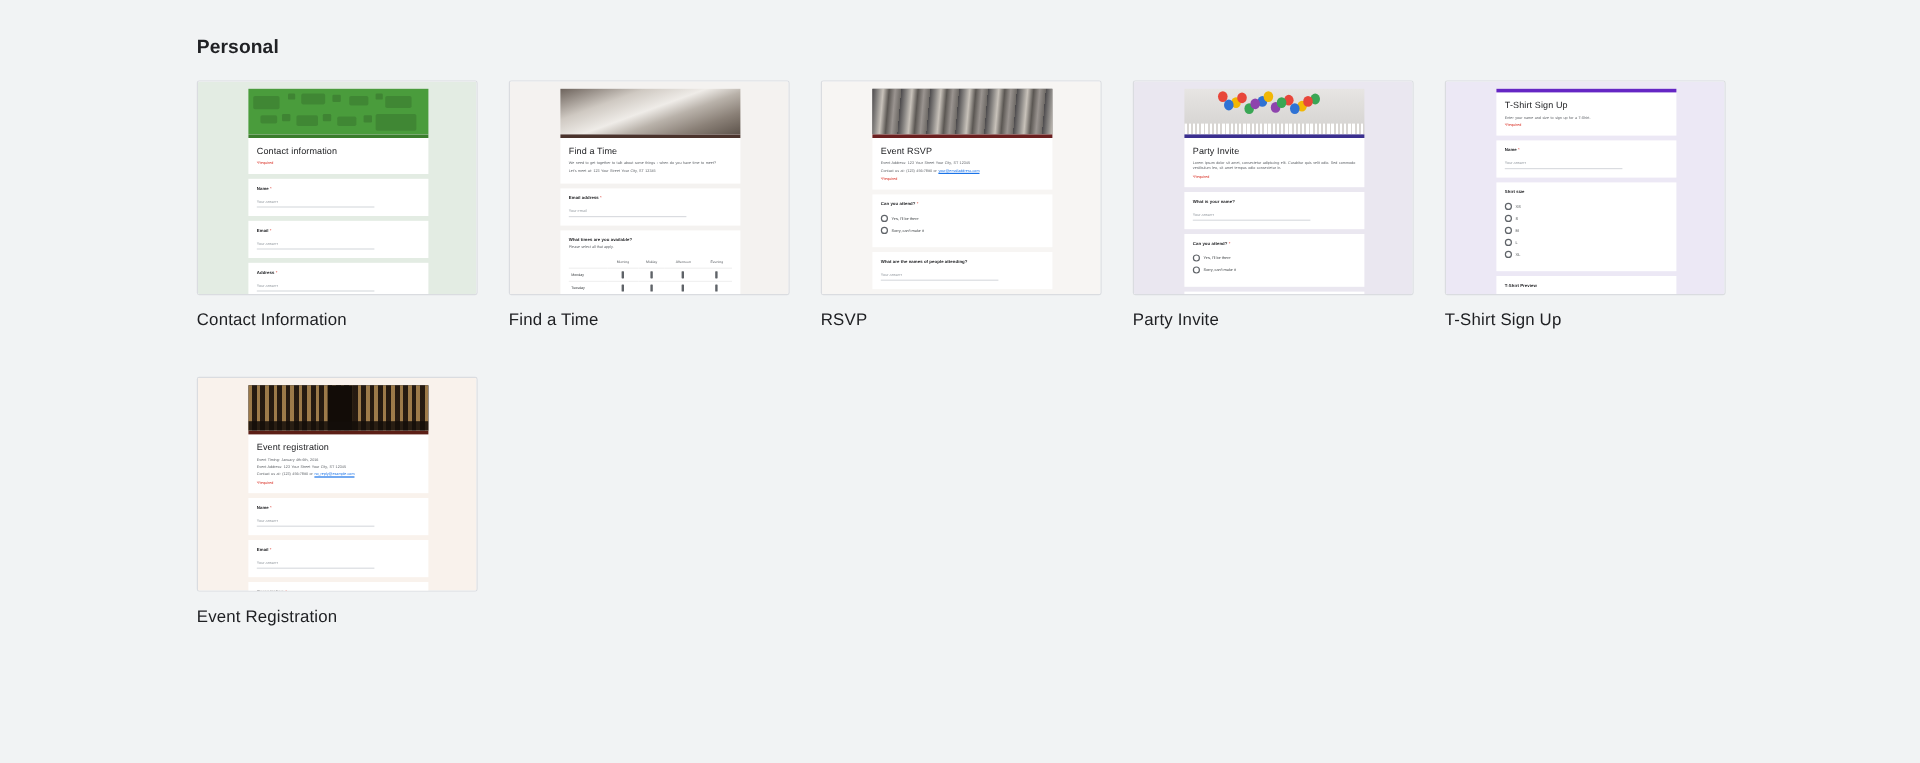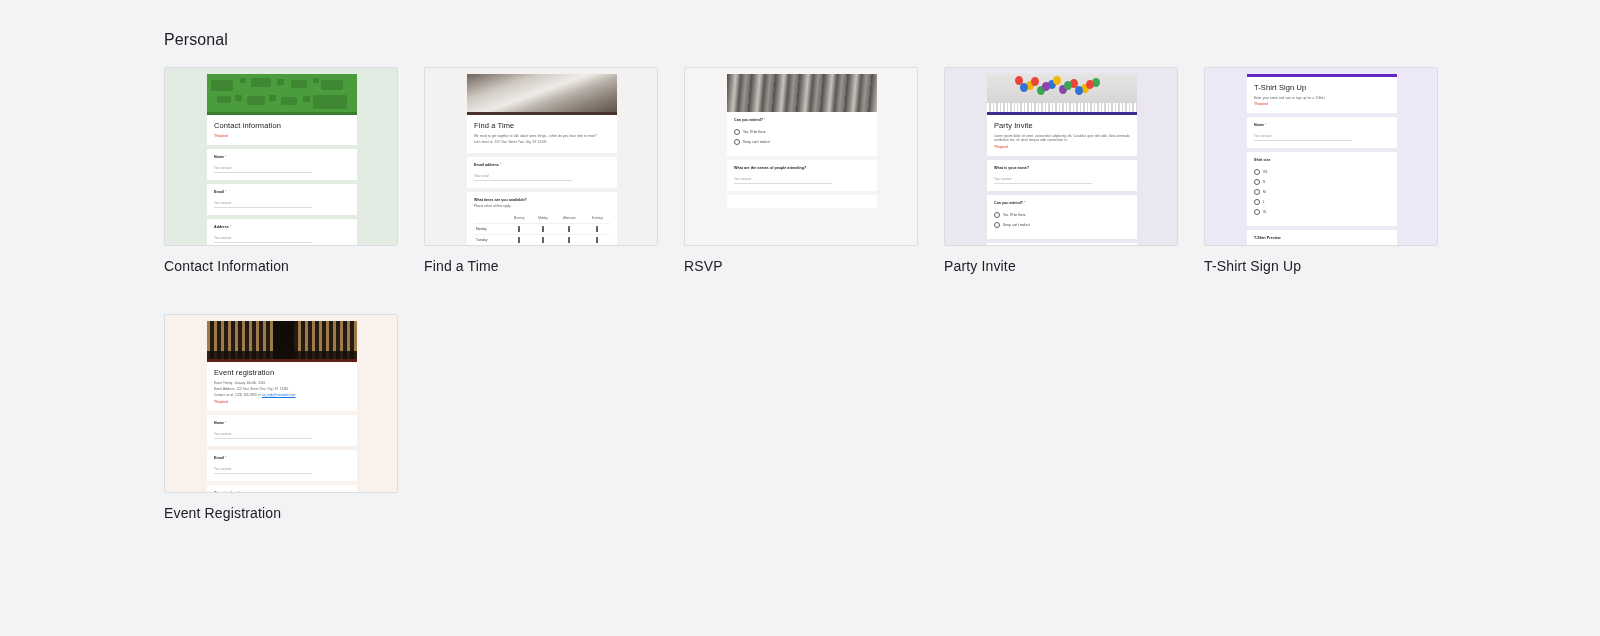--- a/index.html
+++ b/index.html
@@ -17,21 +17,21 @@
   }
   .gallery {
     padding: 0 0 0 164px;
     box-sizing: border-box;
   }
   .section-title {
     font-size: 16px;
     color: #202124;
     letter-spacing: .1px;
     margin: 0;
-    font-weight: 400;
+    font-weight: 700;
   }
   #personal-title { padding-top: 31px; }
   #education-title { padding-top: 47px; }
 
   .grid {
     display: flex;
     flex-wrap: wrap;
     margin-top: 18px;
   }
   .tpl {
@@ -267,20 +267,26 @@
             </div>
           </div>
         </div>
         <div class="tpl-label">Find a Time</div>
       </div>
       <div class="tpl">
         <div class="thumb">
           <div class="mini" style="background:#f7f5f3">
             <div class="mini-page">
               <div class="mini-banner" style="background:repeating-linear-gradient(95deg,#4c4a4c 0px,#8e8b88 5px,#c8c2ba 9px,#5b5753 14px,#9a9490 19px,#6e6a66 24px),linear-gradient(#7a7774,#5d5a57)"></div>
+              <div class="mini-card head" style="border-top-color:#6b1f1f">
+                <div class="mini-title">Event RSVP</div>
+                <div class="mini-desc">Event Address: 123 Your Street Your City, ST 12345</div>
+                <div class="mini-desc">Contact us at: (123) 456-7890 or <span class="mini-link">your@emailaddress.com</span></div>
+                <div class="mini-required">*Required</div>
+              </div>
               <div class="mini-card">
                 <div class="mini-q">Can you attend? <span class="star">*</span></div>
                 <div class="mini-opt">
                   <span class="mini-radio"></span>
                   <span>Yes, I'll be there</span>
                 </div>
                 <div class="mini-opt">
                   <span class="mini-radio"></span>
                   <span>Sorry, can't make it</span>
                 </div>

